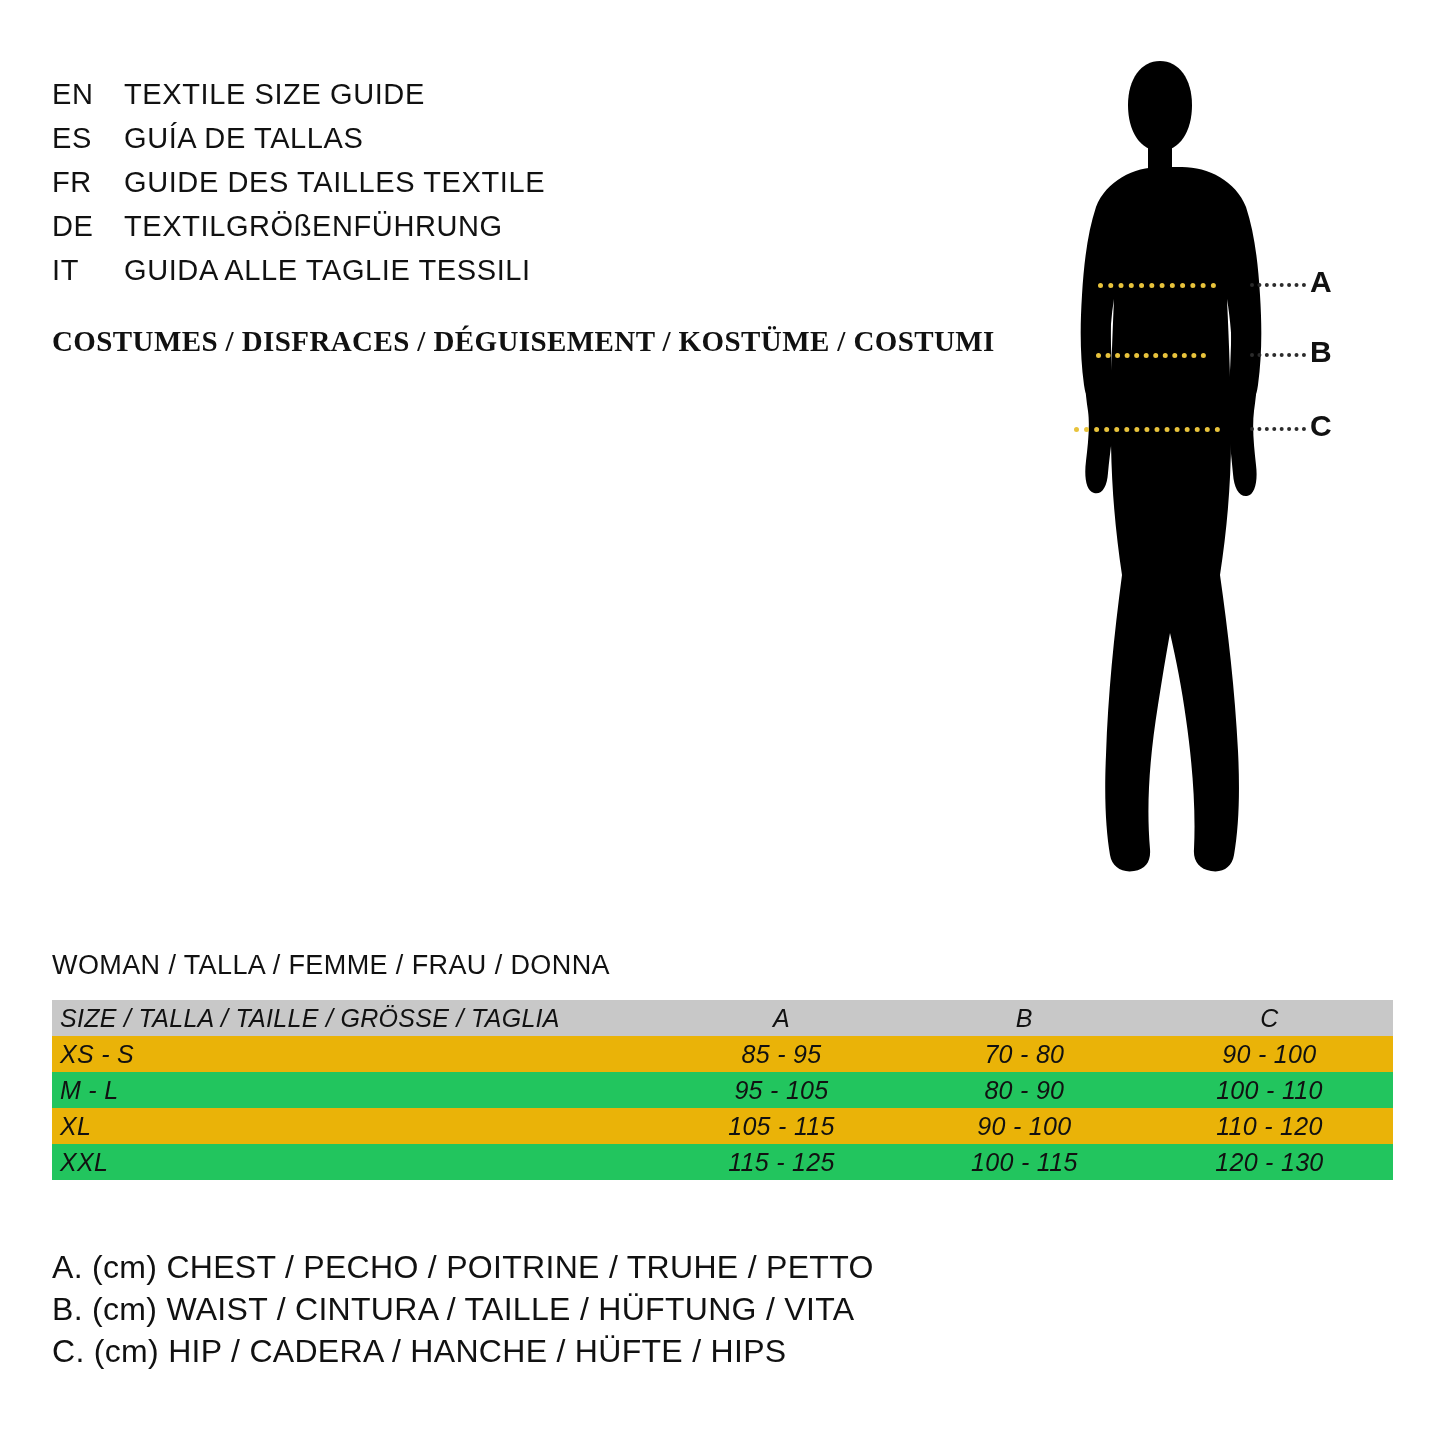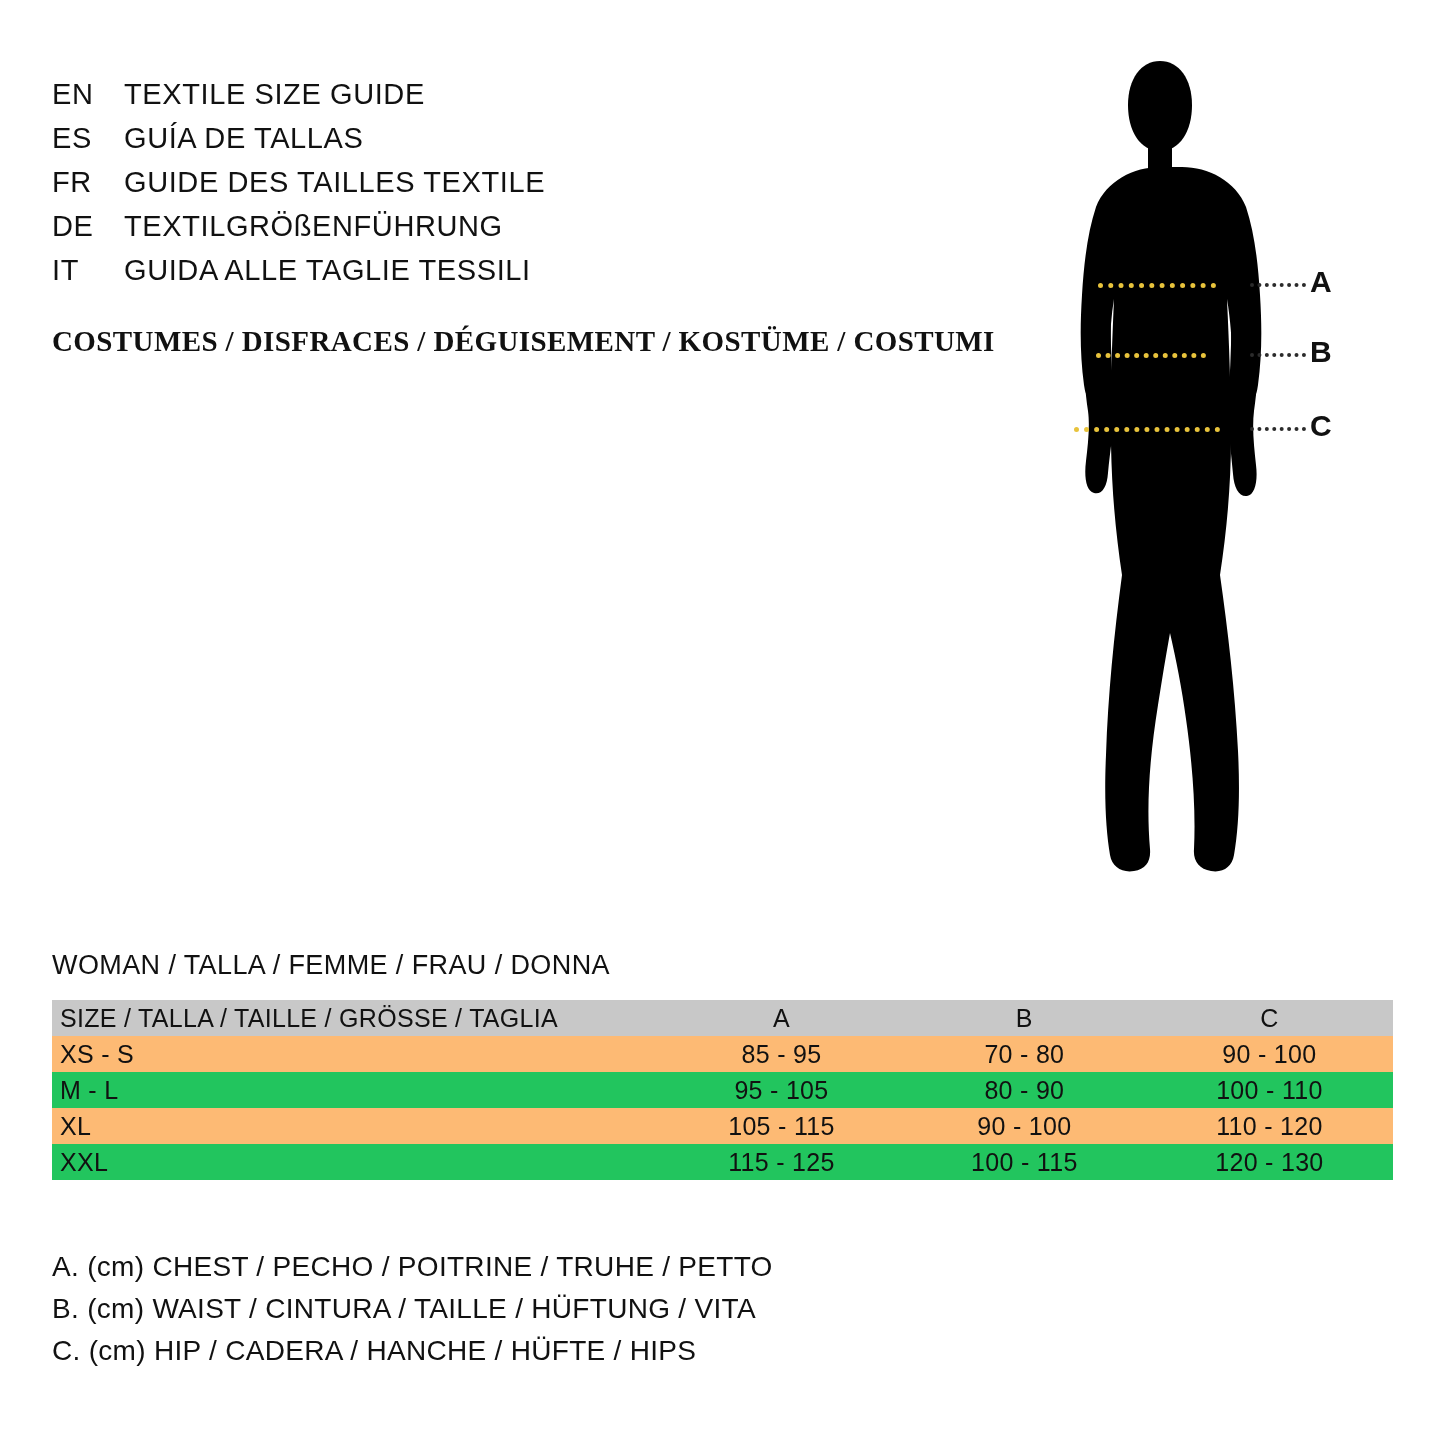--- a/index.html
+++ b/index.html
@@ -103,44 +103,45 @@
     color: #111111;
   }
   table.size-table th,
   table.size-table td {
     padding: 0;
     height: 36px;
     font-weight: normal;
     text-align: center;
     vertical-align: middle;
     letter-spacing: 0.3px;
+    font-style: italic;
   }
   table.size-table th.first-col,
   table.size-table td.first-col {
     text-align: left;
     padding-left: 8px;
     width: 600px;
   }
   table.size-table thead tr {
     background: #c8c8c8;
   }
   table.size-table tbody tr.row-even {
-    background: #fdba74;
+    background: #eab308;
   }
   table.size-table tbody tr.row-odd {
     background: #22c55e;
     margin-top: 27px;
   }
 
   
   .legend {
     position: absolute;
     left: 52px;
     top: 1246px;
-    font-size: 28px;
+    font-size: 32px;
     line-height: 42px;
     letter-spacing: 0.3px;
     color: #111111;
   }
   .legend div { white-space: nowrap; }
 </style>
 </head>
 <body>
 
 <div class="lang-block">

